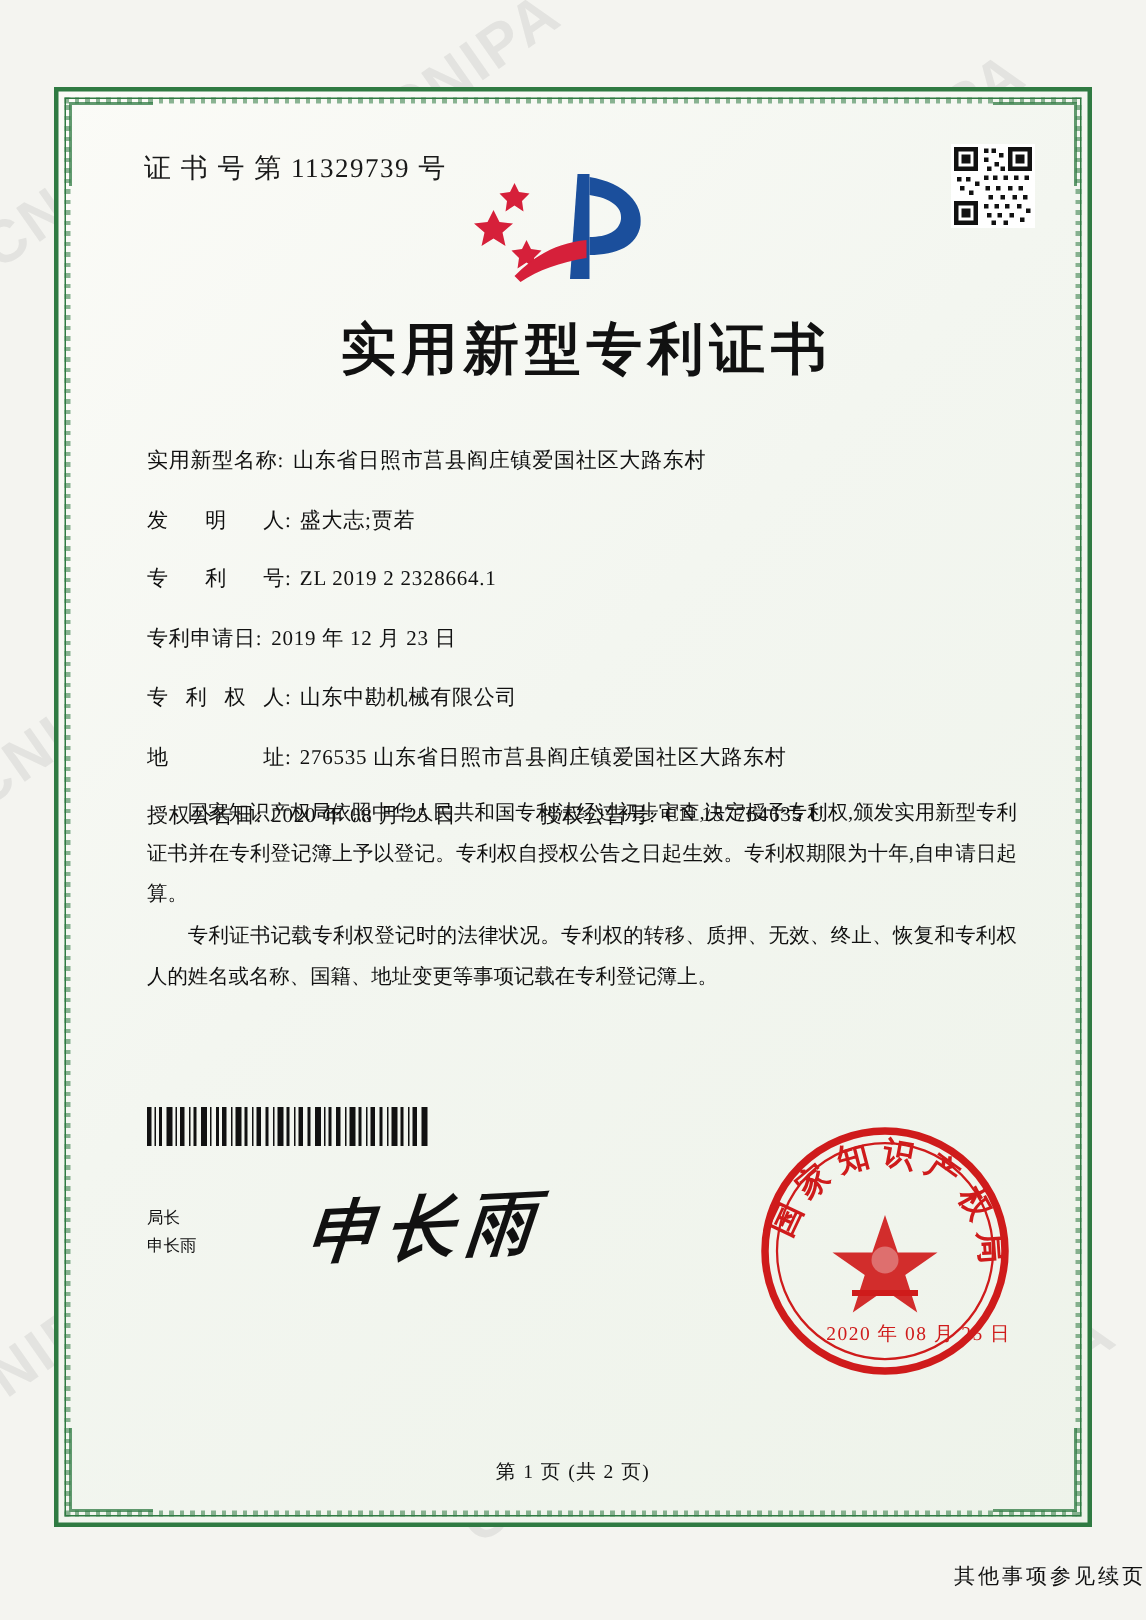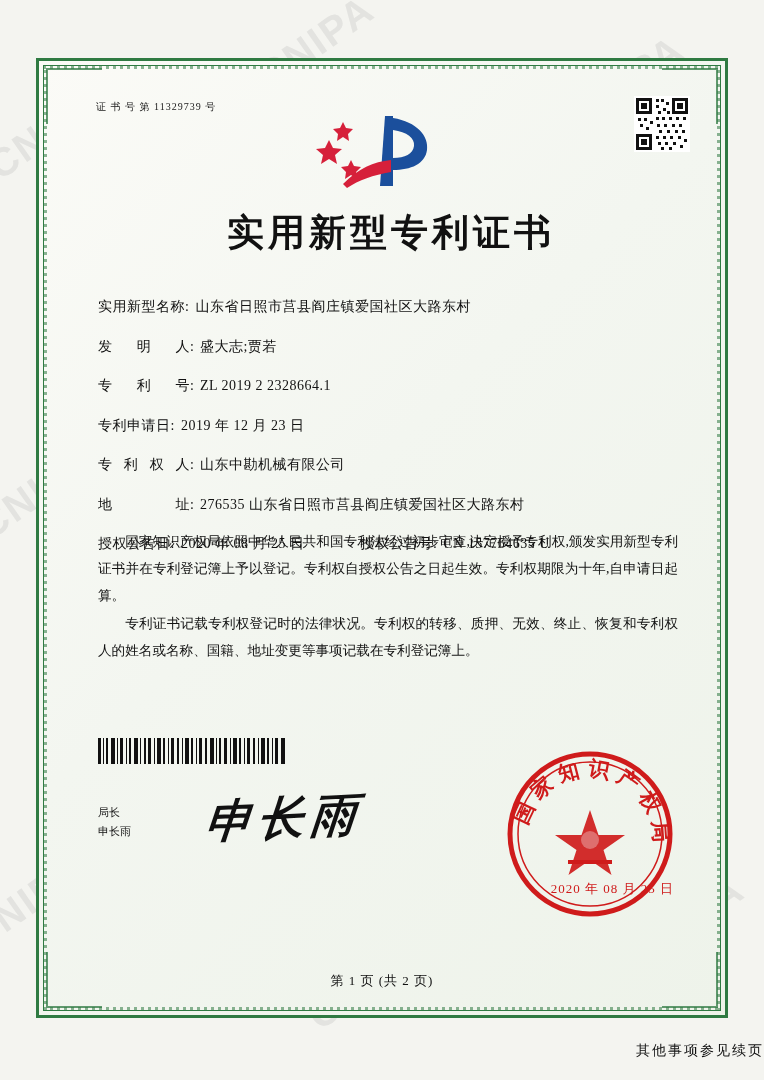--- a/index.html
+++ b/index.html
@@ -83,21 +83,21 @@
   .corner.bl { left: 10px; bottom: 10px; border-right: none; border-top: none; }
   .corner.br { right: 10px; bottom: 10px; border-left: none; border-top: none; }
 
   .content {
     position: absolute;
     left: 0; top: 0; right: 0; bottom: 0;
     padding: 28px 36px;
     box-sizing: border-box;
   }
   .cert-no {
-    font-size: 10px;
+    font-size: 18px;
     color: #1a1a1a;
     letter-spacing: 1px;
     margin-left: 24px;
     margin-top: 14px;
   }
   .qr {
     position: absolute;
     right: 38px;
     top: 38px;
     width: 56px;

